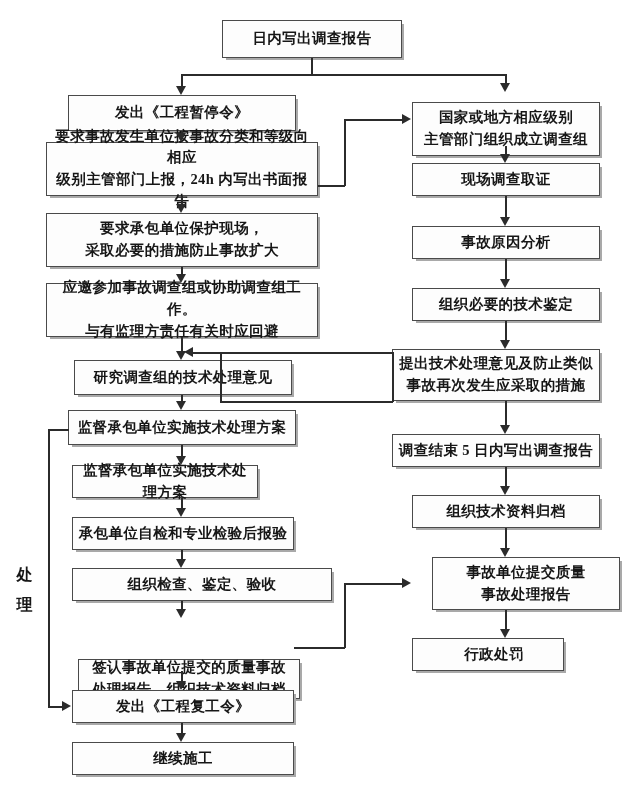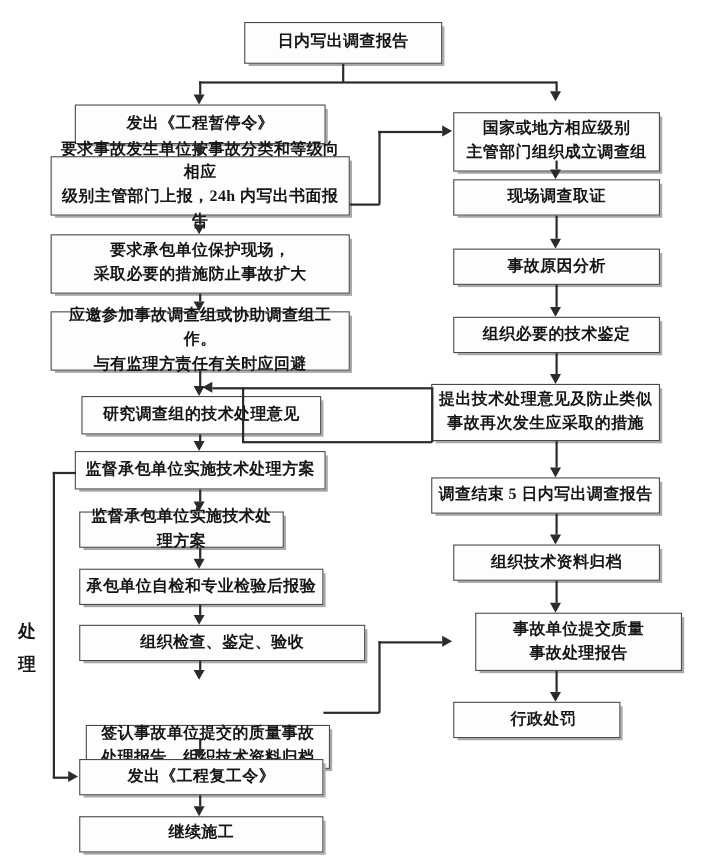--- a/index.html
+++ b/index.html
@@ -88,21 +88,21 @@
 
   <div class="node" style="left:72px;top:517px;width:222px;height:33px;">承包单位自检和专业检验后报验</div>
 
   <div class="node" style="left:72px;top:568px;width:260px;height:33px;">组织检查、鉴定、验收</div>
 
   <div class="node two-line" style="left:78px;top:618px;width:222px;height:40px;margin-top:41px;">签认事故单位提交的质量事故
 处理报告，组织技术资料归档</div>
 
   <div class="node" style="left:72px;top:690px;width:222px;height:33px;">发出《工程复工令》</div>
 
-  <div class="node" style="left:72px;top:742px;width:222px;height:33px;font-family:Liberation Mono, monospace;">继续施工</div>
+  <div class="node" style="left:72px;top:742px;width:222px;height:33px;">继续施工</div>
 
   <div class="node two-line" style="left:412px;top:102px;width:188px;height:54px;">国家或地方相应级别
 主管部门组织成立调查组</div>
 
   <div class="node" style="left:412px;top:163px;width:188px;height:33px;">现场调查取证</div>
 
   <div class="node" style="left:412px;top:226px;width:188px;height:33px;">事故原因分析</div>
 
   <div class="node" style="left:412px;top:288px;width:188px;height:33px;">组织必要的技术鉴定</div>
 

